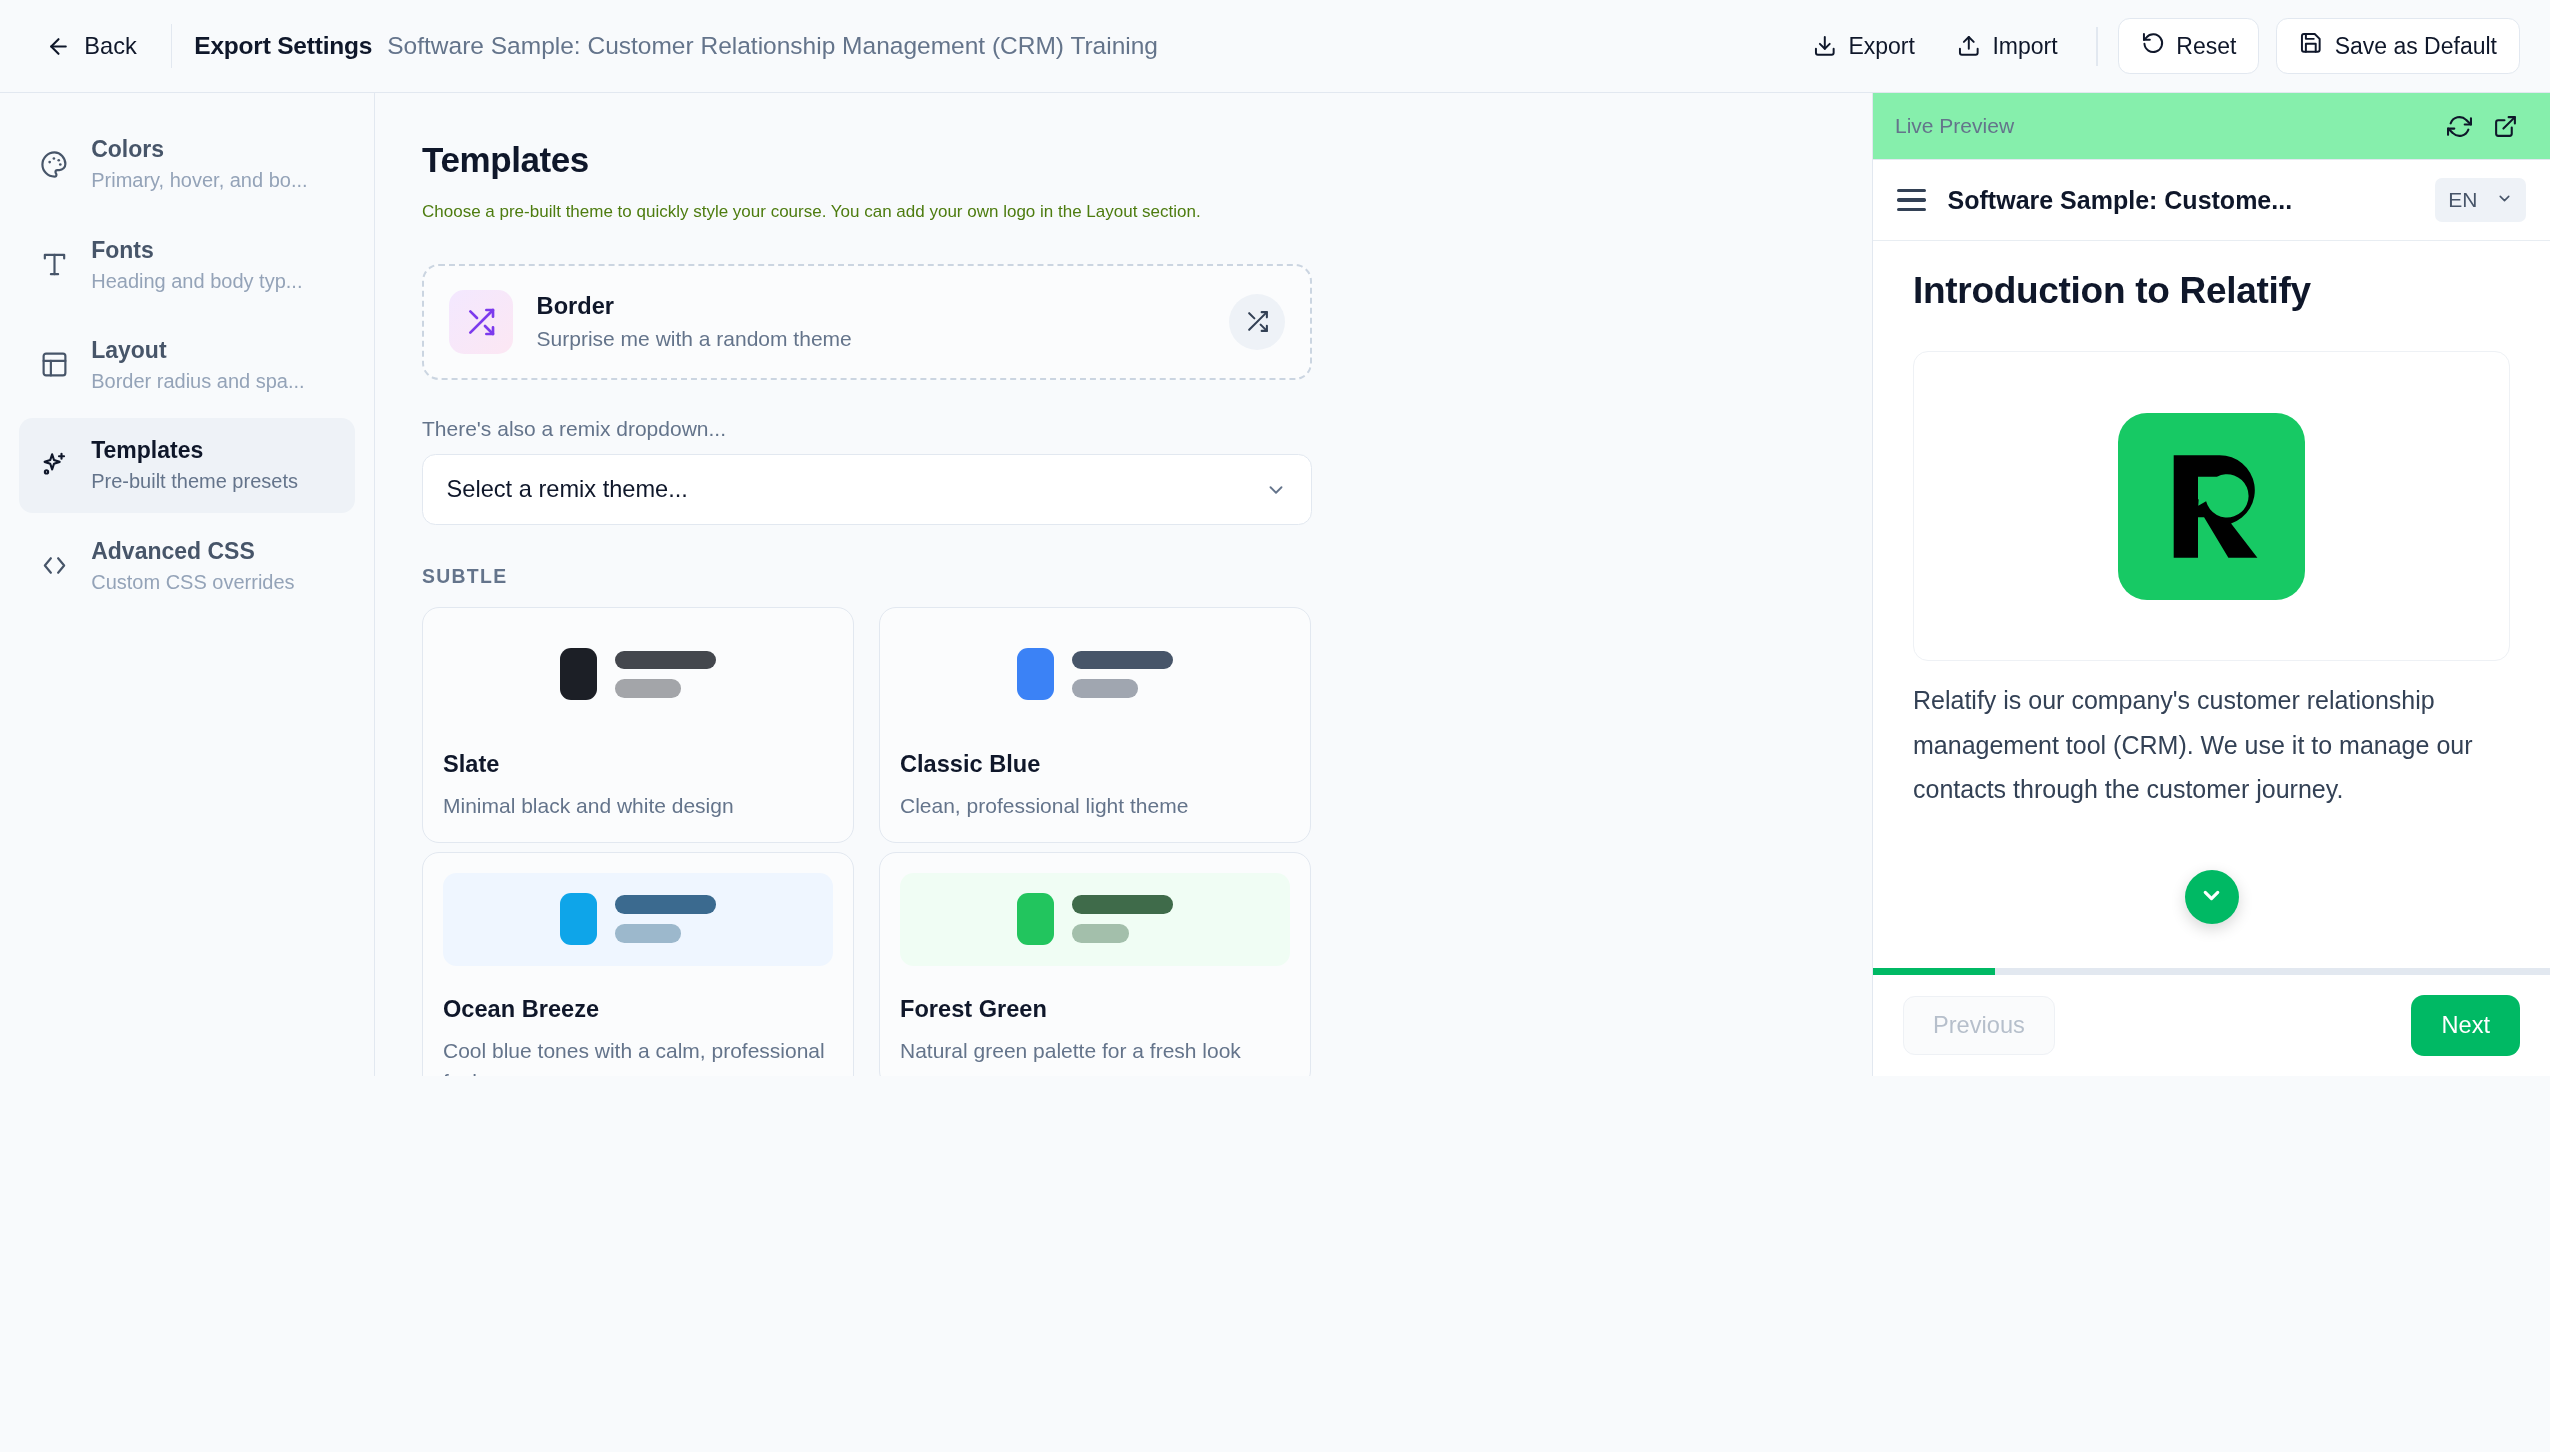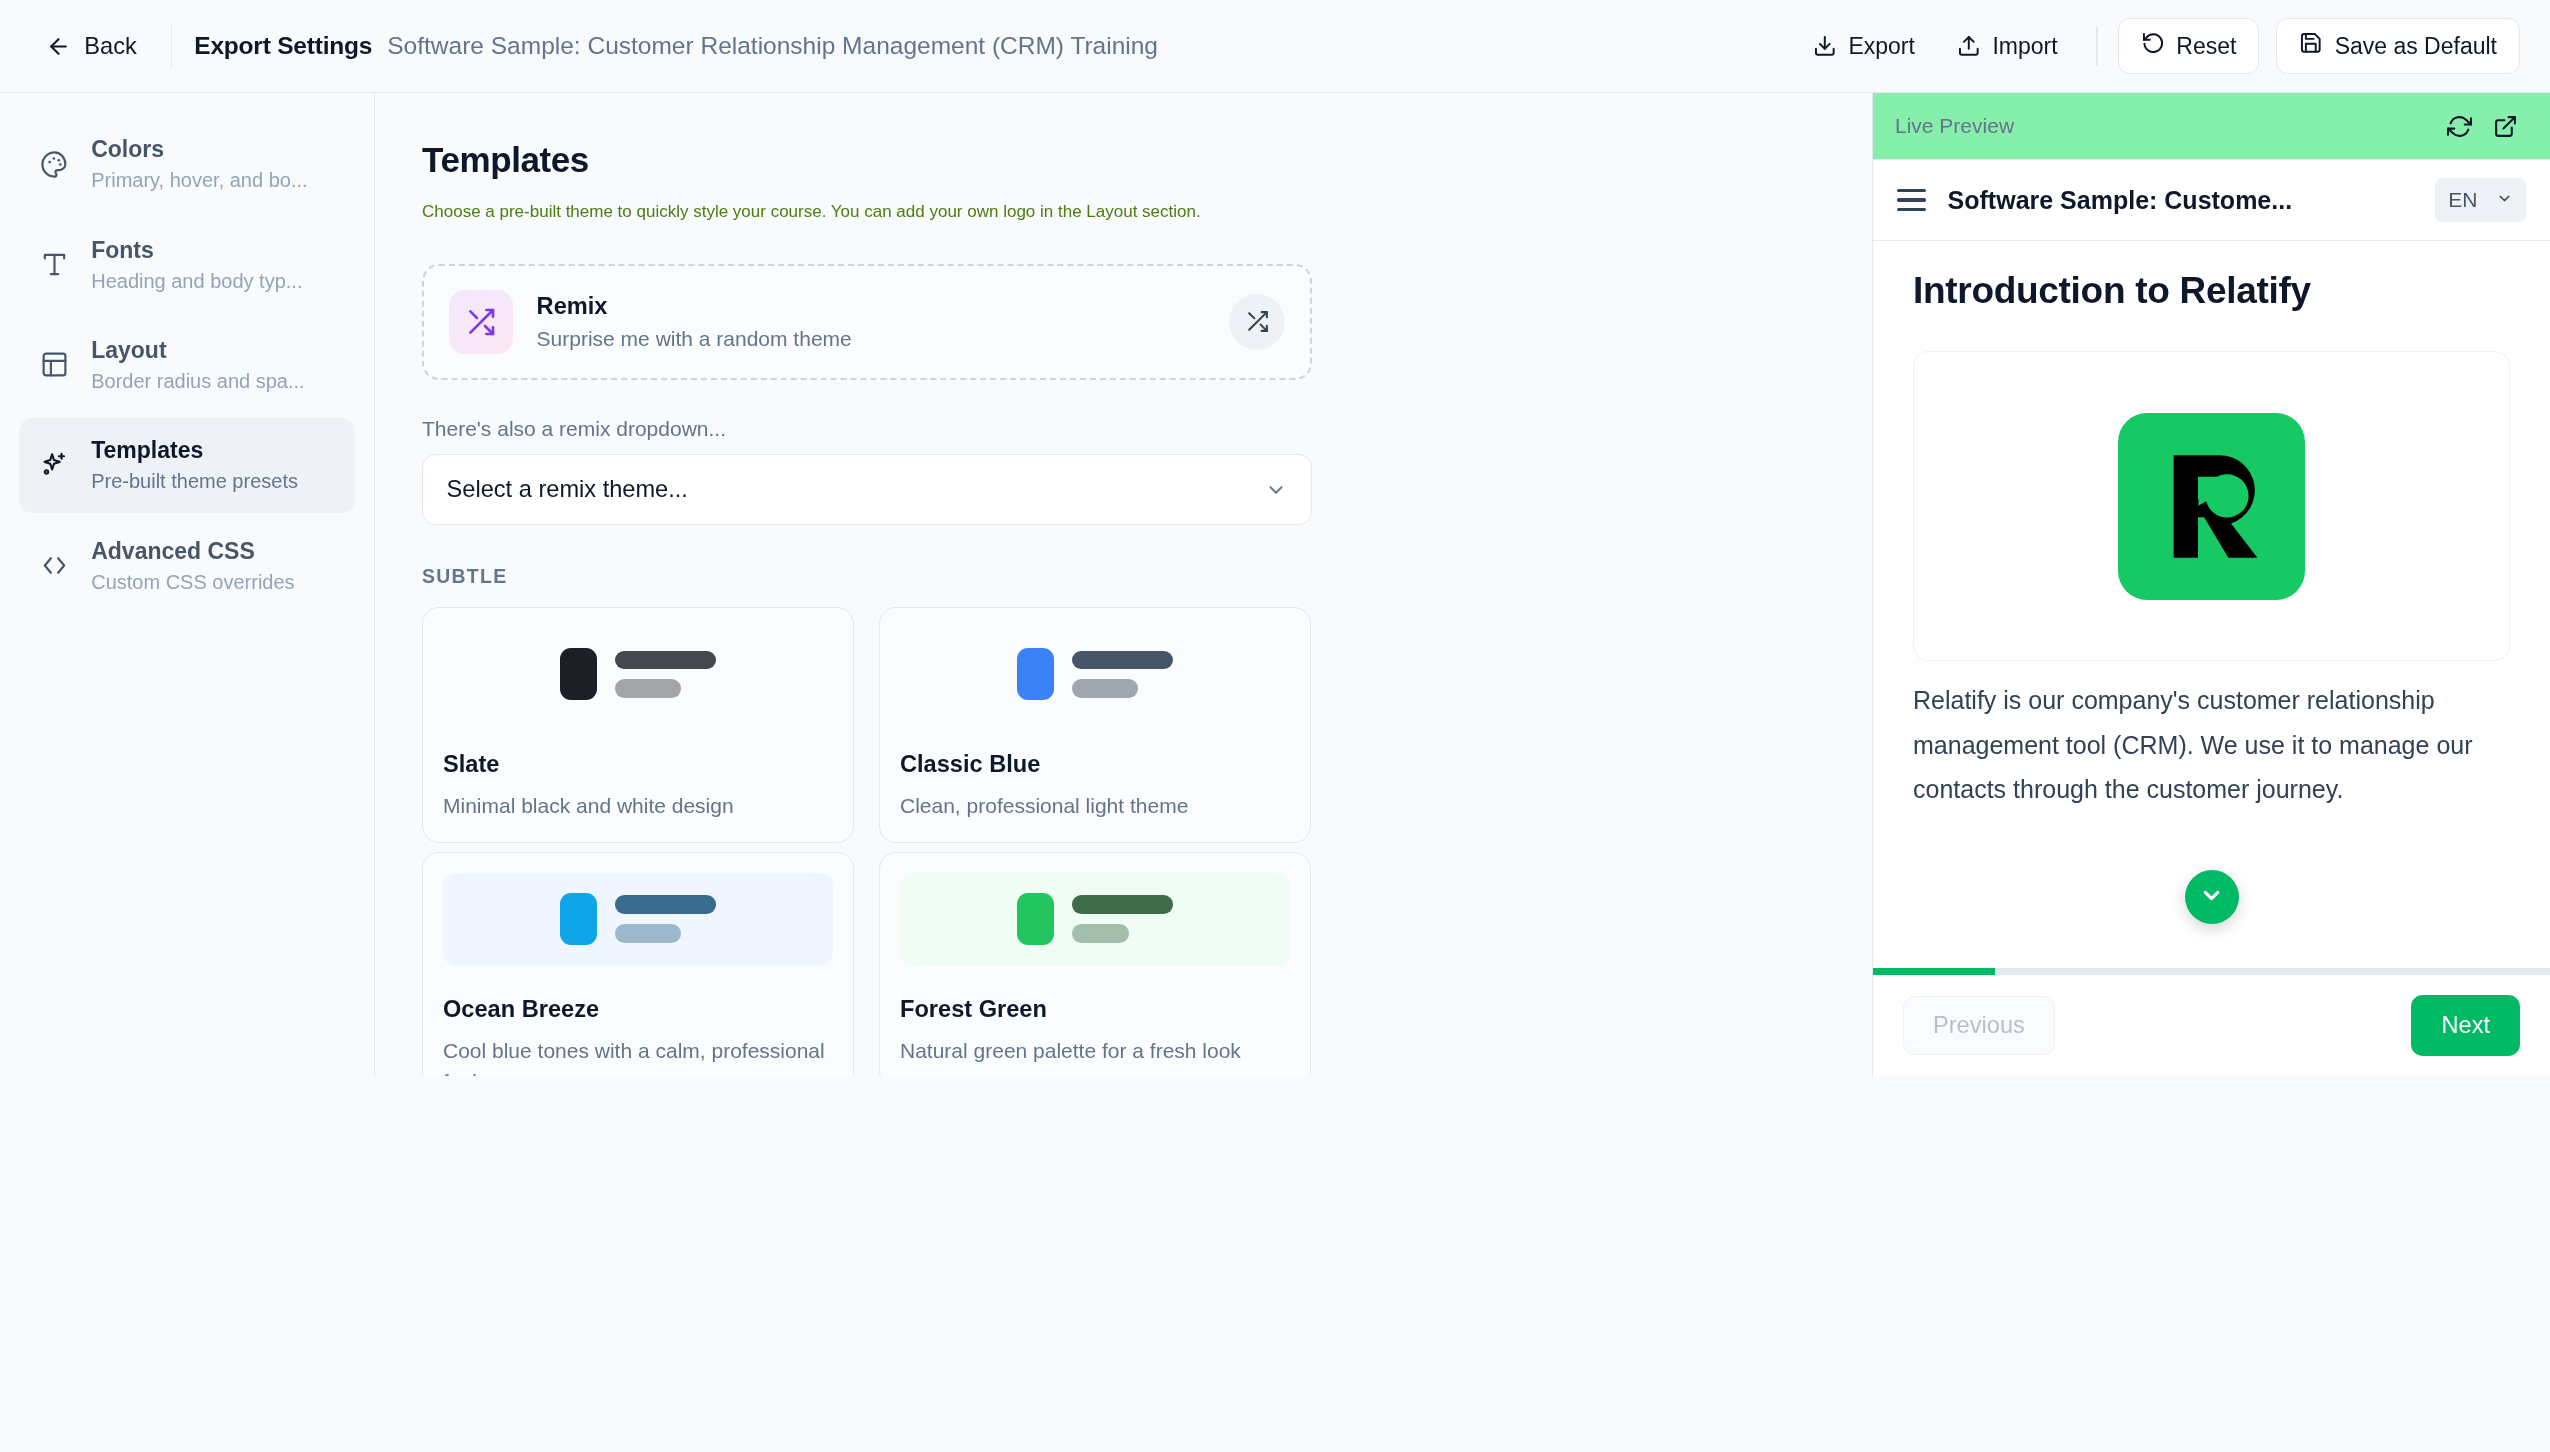--- a/index.html
+++ b/index.html
@@ -337,21 +337,21 @@
           <span class="remix-ico" style="color: rgb(124, 58, 237);">
             <svg width="32" height="32" viewBox="0 0 24 24" fill="none" stroke="currentColor" stroke-width="2" stroke-linecap="round" stroke-linejoin="round">
                 <polyline points="16 3 21 3 21 8"></polyline>
                 <line x1="4" y1="20" x2="21" y2="3"></line>
                 <polyline points="21 16 21 21 16 21"></polyline>
                 <line x1="15" y1="15" x2="21" y2="21"></line>
                 <line x1="4" y1="4" x2="9" y2="9"></line>
               </svg>
           </span>
           <div class="remix-texts">
-            <div class="remix-title">Remix</div>
+            <div class="remix-title">Border</div>
             <div class="remix-sub">Surprise me with a random theme</div>
           </div>
           <span class="remix-shuffle">
             <svg width="25" height="25" viewBox="0 0 24 24" fill="none" stroke="currentColor" stroke-width="2" stroke-linecap="round" stroke-linejoin="round">
                 <polyline points="16 3 21 3 21 8"></polyline>
                 <line x1="4" y1="20" x2="21" y2="3"></line>
                 <polyline points="21 16 21 21 16 21"></polyline>
                 <line x1="15" y1="15" x2="21" y2="21"></line>
                 <line x1="4" y1="4" x2="9" y2="9"></line>
               </svg>
@@ -486,19 +486,19 @@
           </span>
         </div>
       </div>
 
       <div class="pv-progress">
         <div class="pv-progress-fill" id="progress-fill" style="width: 18%; background: rgb(0, 185, 100);"></div>
       </div>
 
       <div class="pv-footer">
         <button class="btn-prev">Previous</button>
-        <button class="btn-next" id="next-btn" style="background: rgb(0, 185, 100);">Next</button>
+        <button class="btn-next" id="next-btn" style="background: rgb(0, 185, 100); border-radius: 13px;">Next</button>
       </div>
     </div>
 
   </div>
 </div>
 
 
 </body></html>

